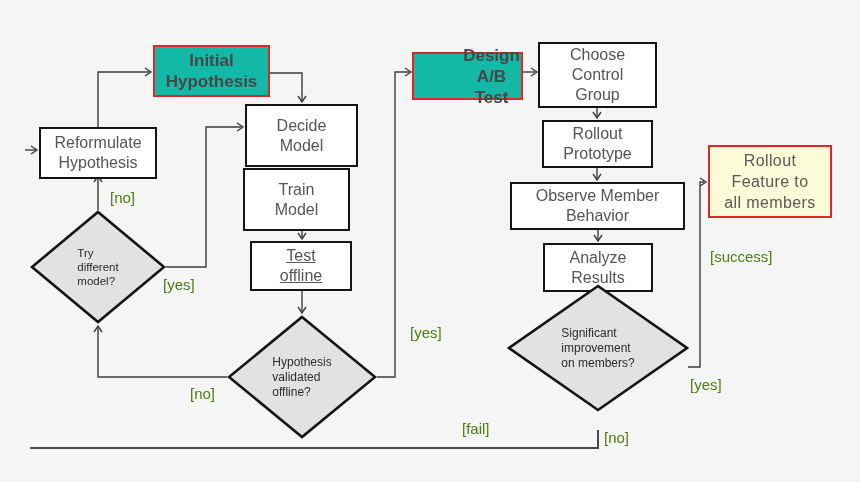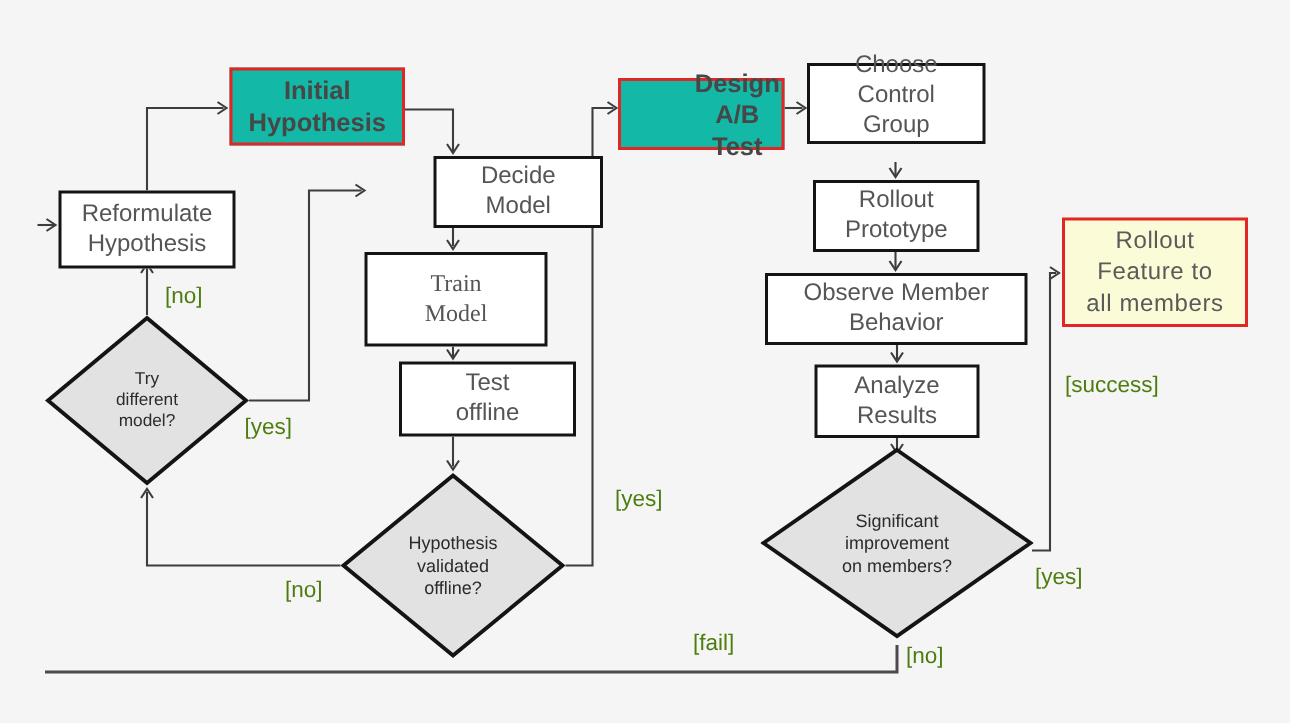--- a/index.html
+++ b/index.html
@@ -43,21 +43,21 @@
     color:#5a5a5a;font-size:16px;line-height:21px;letter-spacing:0.4px;
   }
   .diamond{
     position:absolute;
   }
   .diamond svg{position:absolute;left:0;top:0;}
   .diamond-shape{fill:#e2e2e2;stroke:#141414;stroke-width:2.6;stroke-linejoin:miter;}
   .diamond-label{
     position:absolute;left:0;top:0;right:0;bottom:0;
     display:flex;align-items:center;justify-content:center;
-    text-align:center;white-space:pre-line;
+    white-space:pre-line;
     font-size:12px;line-height:15px;color:#2b2b2b;
   }
   .diamond-label.small{font-size:11.5px;line-height:14px;}
   .edge-label{
     position:absolute;font-size:15px;color:#4d7c0f;white-space:nowrap;
   }
 </style>
 </head>
 <body>
 
@@ -136,31 +136,31 @@
   <div class="node process" style="left:39px;top:127px;width:118px;height:52px;">
     <span>Reformulate
 Hypothesis</span>
   </div>
 
   <div class="node highlight" style="left:153px;top:45px;width:117px;height:52px;">
     <span>Initial
 Hypothesis</span>
   </div>
 
-  <div class="node process" style="left:245px;top:104px;width:113px;height:48px;margin-left:44px;">
+  <div class="node process" style="left:245px;top:104px;width:113px;height:63px;">
     <span>Decide
 Model</span>
   </div>
 
-  <div class="node process" style="left:243px;top:168px;width:122px;height:63px;font-family:Liberation Serif, serif;">
+  <div class="node process" style="left:243px;top:168px;width:107px;height:63px;">
     <span>Train
 Model</span>
   </div>
 
-  <div class="node process" style="left:266px;top:241px;width:118px;height:50px;">
+  <div class="node process" style="left:250px;top:241px;width:102px;height:50px;text-decoration:underline;">
     <span>Test
 offline</span>
   </div>
 
   <div class="diamond" style="left:30px;top:210px;width:136px;height:114px;">
     <svg width="136" height="114" viewBox="0 0 136 114">
       <polygon class="diamond-shape" points="68,2 134,57 68,112 2,57"></polygon>
     </svg>
     <div class="diamond-label small">Try
 different
@@ -174,42 +174,42 @@
     <div class="diamond-label">Hypothesis
 validated
 offline?</div>
   </div>
 
   <div class="node highlight" style="left:412px;top:52px;width:111px;height:48px;padding-left:48px;">
     <span>Design
 A/B Test</span>
   </div>
 
-  <div class="node process" style="left:538px;top:42px;width:119px;height:54px;align-items:flex-end;">
+  <div class="node process" style="left:538px;top:42px;width:119px;height:66px;">
     <span>Choose
 Control
 Group</span>
   </div>
 
   <div class="node process" style="left:542px;top:120px;width:111px;height:48px;">
     <span>Rollout
 Prototype</span>
   </div>
 
   <div class="node process" style="left:543px;top:243px;width:110px;height:49px;">
     <span>Analyze
 Results</span>
   </div>
 
   <div class="node process" style="left:510px;top:182px;width:175px;height:48px;">
     <span>Observe Member
 Behavior</span>
   </div>
 
-  <div class="diamond" style="left:507px;top:298px;width:182px;height:128px;">
+  <div class="diamond" style="left:507px;top:284px;width:182px;height:128px;">
     <svg width="182" height="128" viewBox="0 0 182 128">
       <polygon class="diamond-shape" points="91,2 180,64 91,126 2,64"></polygon>
     </svg>
     <div class="diamond-label">Significant
 improvement
 on members?</div>
   </div>
 
   <div class="node result" style="left:708px;top:145px;width:124px;height:73px;">
     <span>Rollout

